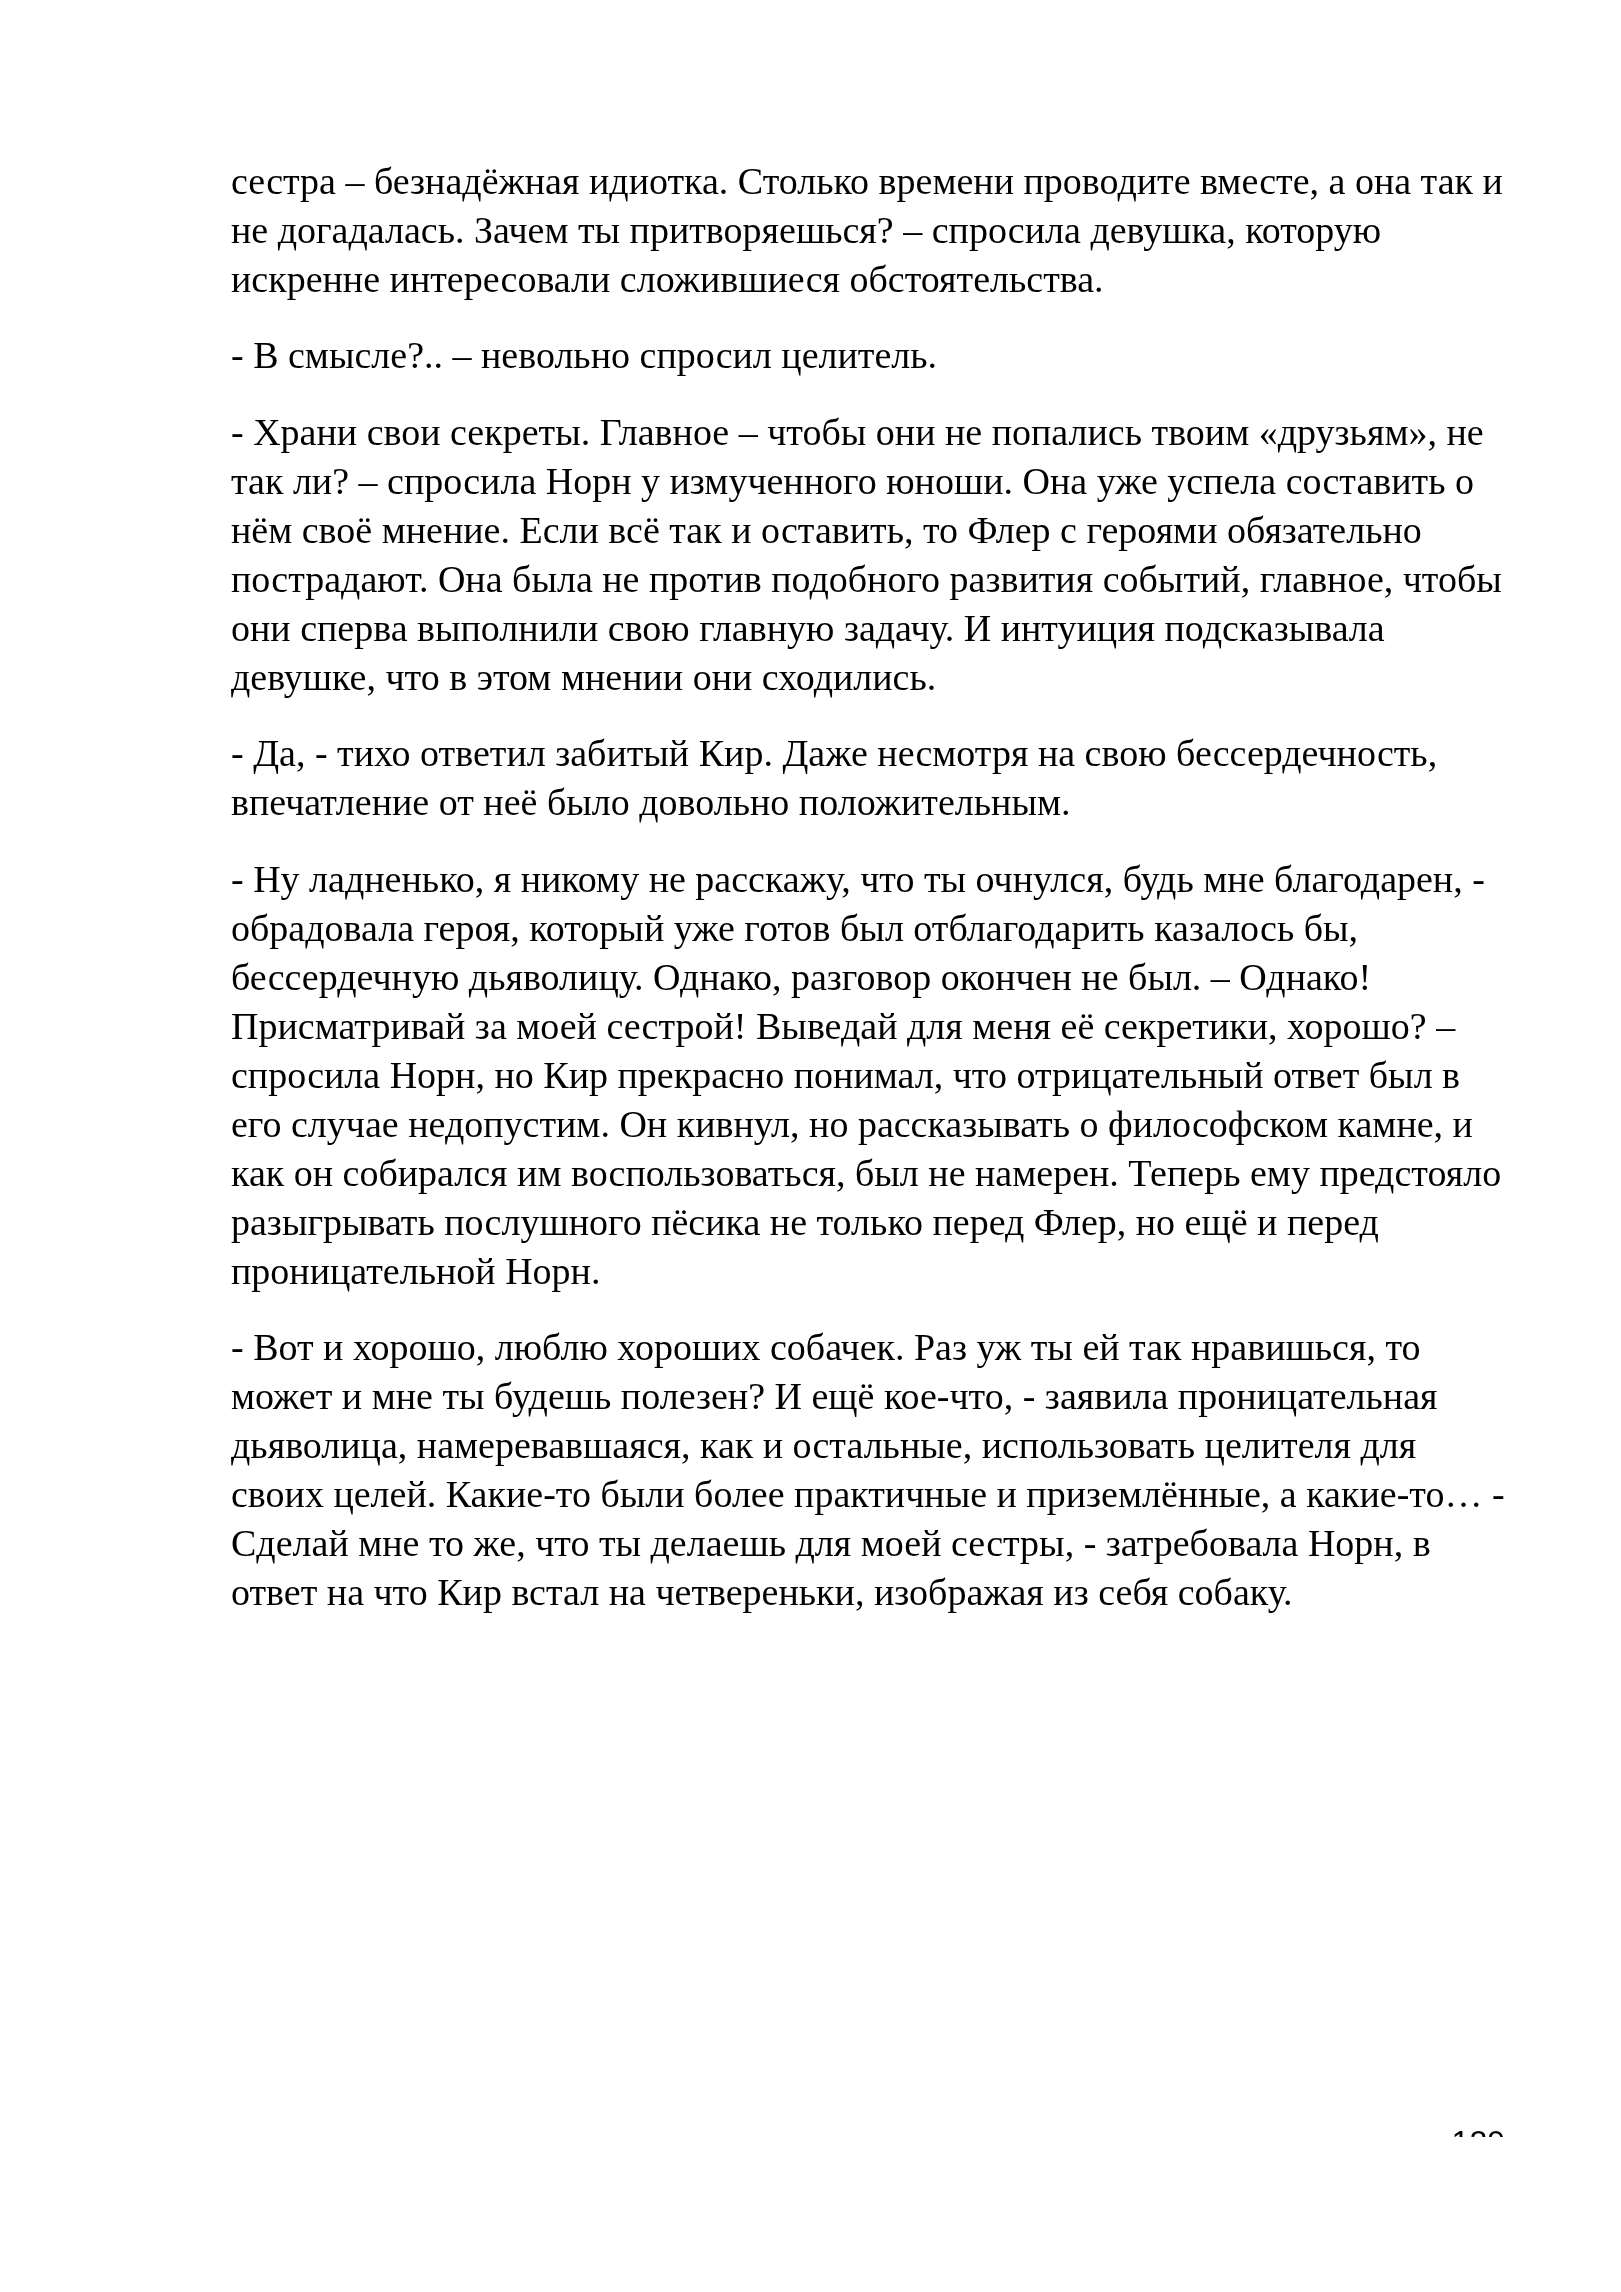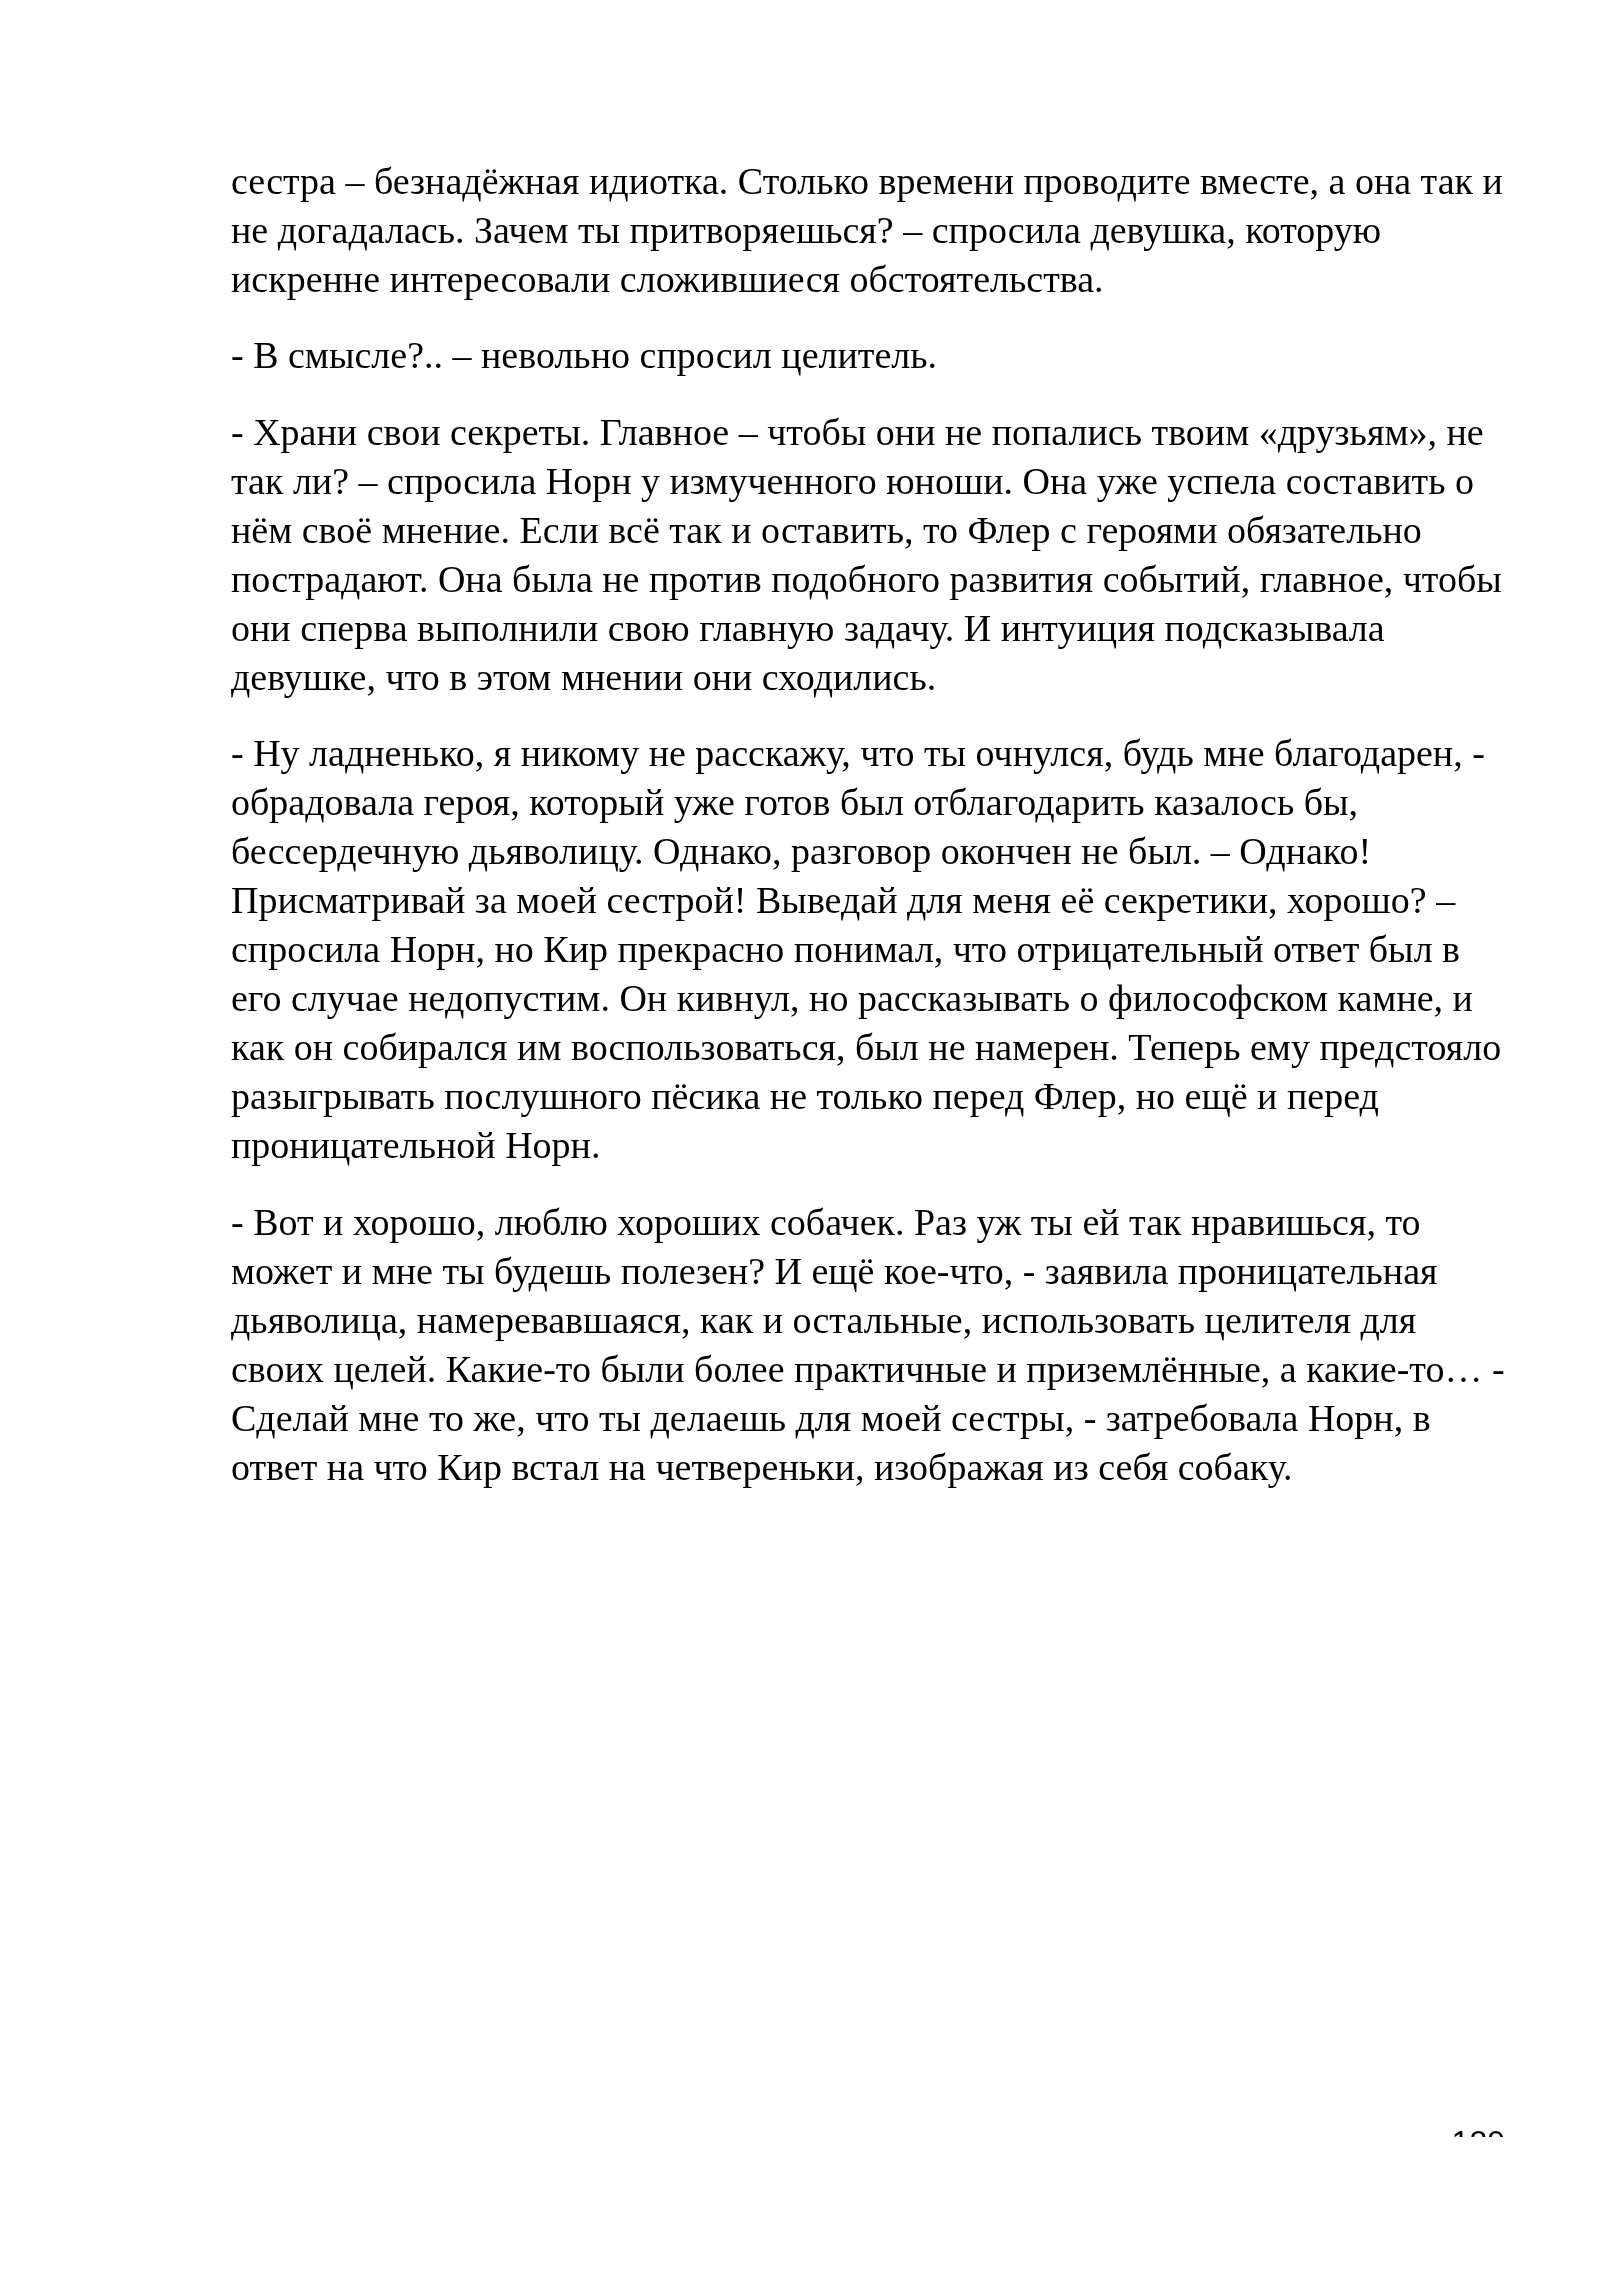--- a/index.html
+++ b/index.html
@@ -42,18 +42,19 @@
   }
 </style>
 </head>
 <body>
 
 <div class="page">
   <main class="text-block">
     <p>сестра – безнадёжная идиотка. Столько времени проводите вместе, а она так и не догадалась. Зачем ты притворяешься? – спросила девушка, которую искренне интересовали сложившиеся обстоятельства.</p>
     <p>- В смысле?.. – невольно спросил целитель.</p>
     <p>- Храни свои секреты. Главное – чтобы они не попались твоим «друзьям», не так ли? – спросила Норн у измученного юноши. Она уже успела составить о нём своё мнение. Если всё так и оставить, то Флер с героями обязательно пострадают. Она была не против подобного развития событий, главное, чтобы они сперва выполнили свою главную задачу. И интуиция подсказывала девушке, что в этом мнении они сходились.</p>
+    <p>- Да, - тихо ответил забитый Кир. Даже несмотря на свою бессердечность, впечатление от неё было довольно положительным.</p>
     <p>- Ну ладненько, я никому не расскажу, что ты очнулся, будь мне благодарен, - обрадовала героя, который уже готов был отблагодарить казалось бы, бессердечную дьяволицу. Однако, разговор окончен не был. – Однако! Присматривай за моей сестрой! Выведай для меня её секретики, хорошо? – спросила Норн, но Кир прекрасно понимал, что отрицательный ответ был в его случае недопустим. Он кивнул, но рассказывать о философском камне, и как он собирался им воспользоваться, был не намерен. Теперь ему предстояло разыгрывать послушного пёсика не только перед Флер, но ещё и перед проницательной Норн.</p>
     <p>- Вот и хорошо, люблю хороших собачек. Раз уж ты ей так нравишься, то может и мне ты будешь полезен? И ещё кое-что, - заявила проницательная дьяволица, намеревавшаяся, как и остальные, использовать целителя для своих целей. Какие-то были более практичные и приземлённые, а какие-то… - Сделай мне то же, что ты делаешь для моей сестры, - затребовала Норн, в ответ на что Кир встал на четвереньки, изображая из себя собаку.</p>
   </main>
   <div class="page-number">129</div>
 </div>
 
 
 </body></html>

